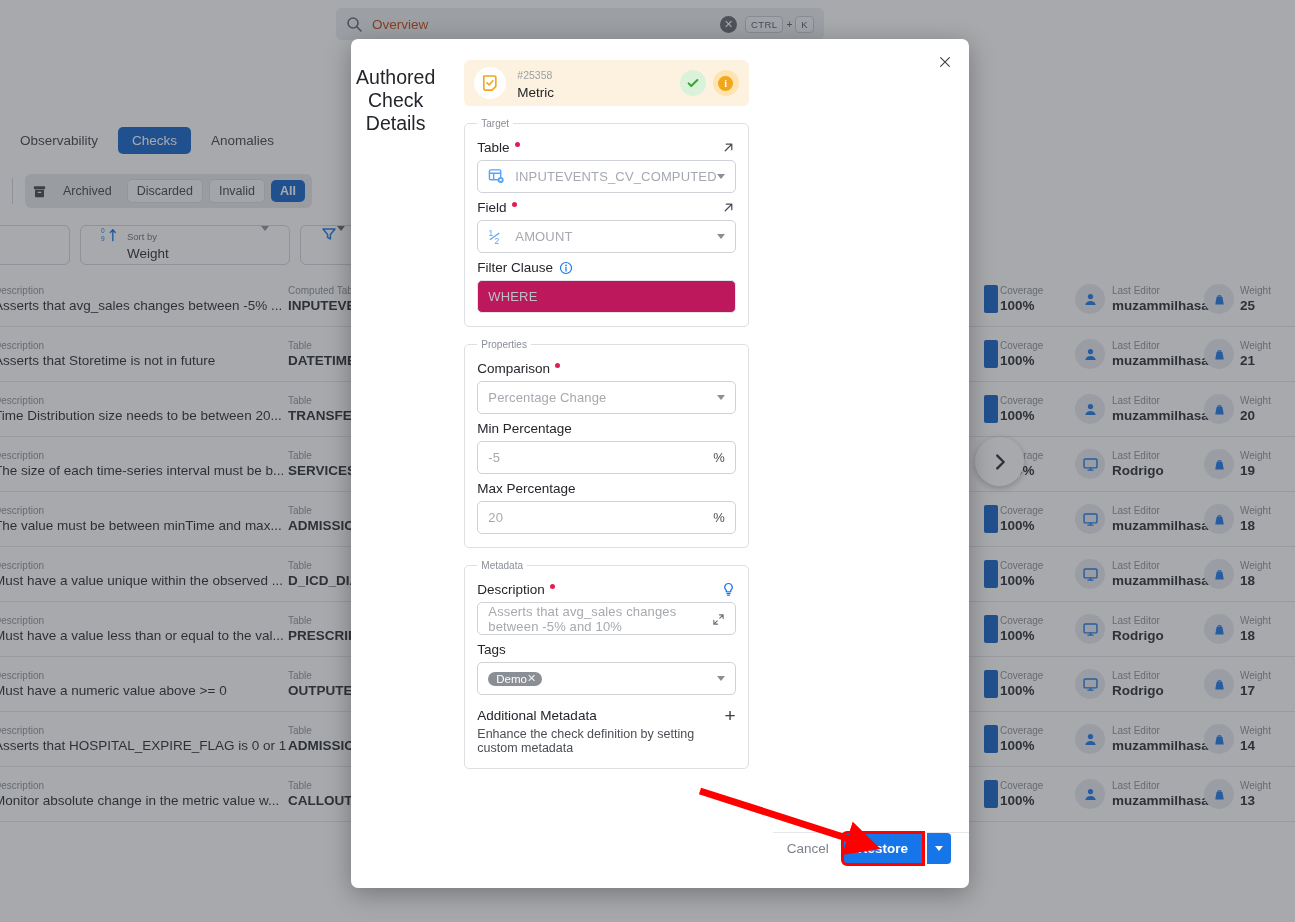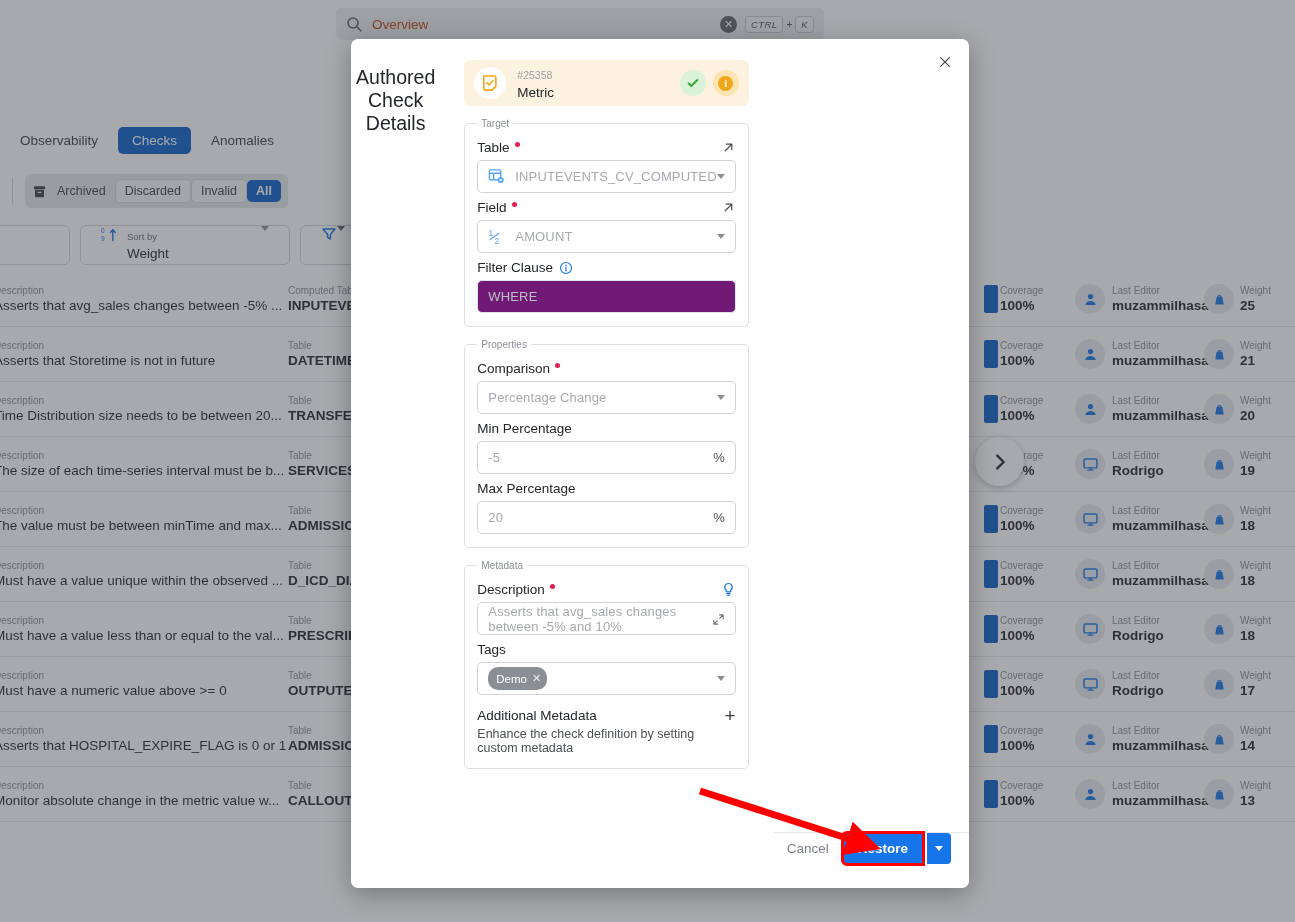--- a/index.html
+++ b/index.html
@@ -28,40 +28,39 @@
   .search-text { font-size: 13.5px; color: #c2410c; flex: 1 1 auto; }
   .search-clear {
     width: 17px; height: 17px; border-radius: 50%; background: #5f6368;
     color: #fff; font-size: 11px; line-height: 17px; text-align: center;
     margin-right: 8px; flex: 0 0 auto;
   }
   .kbd {
     border: 1px solid #c6c9ce; border-radius: 4px; background: #f5f6f8;
     font-size: 9.5px; color: #51555c; padding: 2px 5px; letter-spacing: .4px;
     font-family: "Liberation Sans", sans-serif;
-    font-style: italic;
   }
   .kbd-plus { font-size: 10px; color: #51555c; margin: 0 3px; }
 
   .bg-tabs {
     position: absolute; left: 0; top: 124px; height: 32px;
     display: flex; align-items: center; gap: 6px; padding-left: 6px;
   }
   .bg-tab {
     font-size: 13.5px; color: #3c4043; padding: 6px 14px; border-radius: 5px;
   }
   .bg-tab.active { background: #0b5ec9; color: #ffffff; }
 
   .bg-filterrow {
     position: absolute; left: 0; top: 168px; height: 46px;
     display: flex; align-items: center;
   }
   .vdiv { width: 1px; height: 26px; background: #d3d6da; margin: 0 12px 0 12px; }
   .segmented {
-    display: flex; align-items: center; 
+    display: flex; align-items: center; gap: 6px;
     background: #e6e8eb; border-radius: 6px; padding: 5px 7px;
   }
   .seg-archive-icon { width: 15px; height: 15px; margin-right: 1px; }
   .seg-btn {
     font-size: 12.5px; color: #3c4043; padding: 4px 9px; border-radius: 5px;
     background: transparent;
   }
   .seg-btn.plain { background: transparent; }
   .seg-btn.boxed { background: #f7f8f9; border: 1px solid #d9dbdf; }
   .seg-btn.active { background: #0b5ec9; color: #fff; font-weight: bold; }
@@ -158,36 +157,36 @@
   .field-label-row { display: flex; align-items: center; margin: 7px 0 5px 0; }
   .field-label { font-size: 13.5px; color: #23262b; }
   .req-dot { width: 5px; height: 5px; border-radius: 50%; background: #e11d52;
              margin: -7px 0 0 5px; }
   .label-action { margin-left: auto; width: 15px; height: 15px; }
 
   .input-box {
     height: 33px; border: 1px solid #cfd2d7; border-radius: 5px; background: #fff;
     display: flex; align-items: center; padding: 0 10px;
   }
-  .input-box.filled { background: #701a75; border-color: #e2e5ea; }
+  .input-box.filled { background: #be185d; border-color: #e2e5ea; }
   .input-ic { width: 17px; height: 17px; margin-right: 10px; flex: 0 0 auto; }
   .input-text { font-size: 13px; color: #a6a9af; flex: 1 1 auto; letter-spacing: .15px; }
   .input-suffix { font-size: 13px; color: #4a4e55; margin-left: auto; }
   .dd-caret { width: 0; height: 0; border-left: 4.5px solid transparent;
               border-right: 4.5px solid transparent; border-top: 5px solid #8a8e95;
               margin-left: auto; }
 
   .desc-box { height: 33px; }
   .expand-ic { width: 13px; height: 13px; margin-left: auto; }
 
   .tags-box { height: 33px; display: flex; align-items: center; padding: 0 10px; }
   .tag-chip {
-    background: #8a8e95; color: #fff; border-radius: 10px; height: 23px;
+    background: #8a8e95; color: #fff; border-radius: 10px; height: 14px;
     display: inline-flex; align-items: center; padding: 0 6px 0 8px;
-    font-size: 11.5px; gap: 5px;
+    font-size: 11.5px; 
   }
   .tag-x { font-size: 11px; opacity: .85; }
 
   .addmeta-row { display: flex; align-items: center; margin-top: 13px; }
   .addmeta-title { font-size: 13.5px; color: #23262b; }
   .addmeta-plus { margin-left: auto; font-size: 19px; color: #3c4043; line-height: 14px; }
   .addmeta-sub { font-size: 12.5px; color: #4a4e55; margin-top: 4px; }
 
   .modal-footer {
     margin-top: auto; border-top: 1px solid #e6e8eb; height: 56px;

